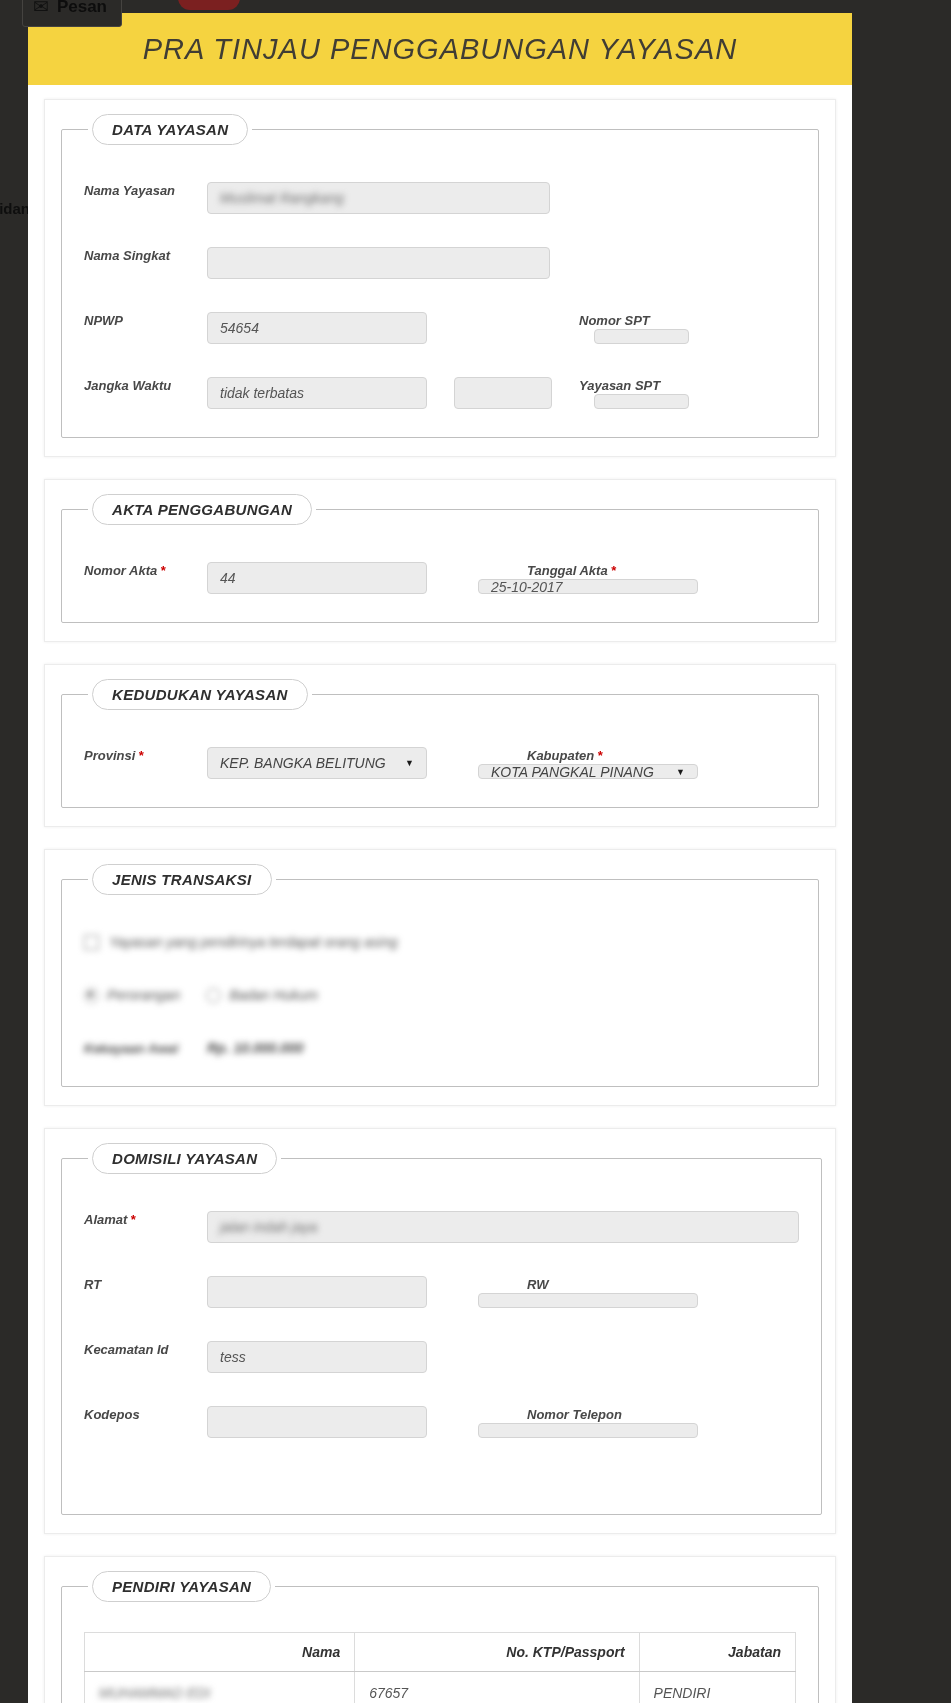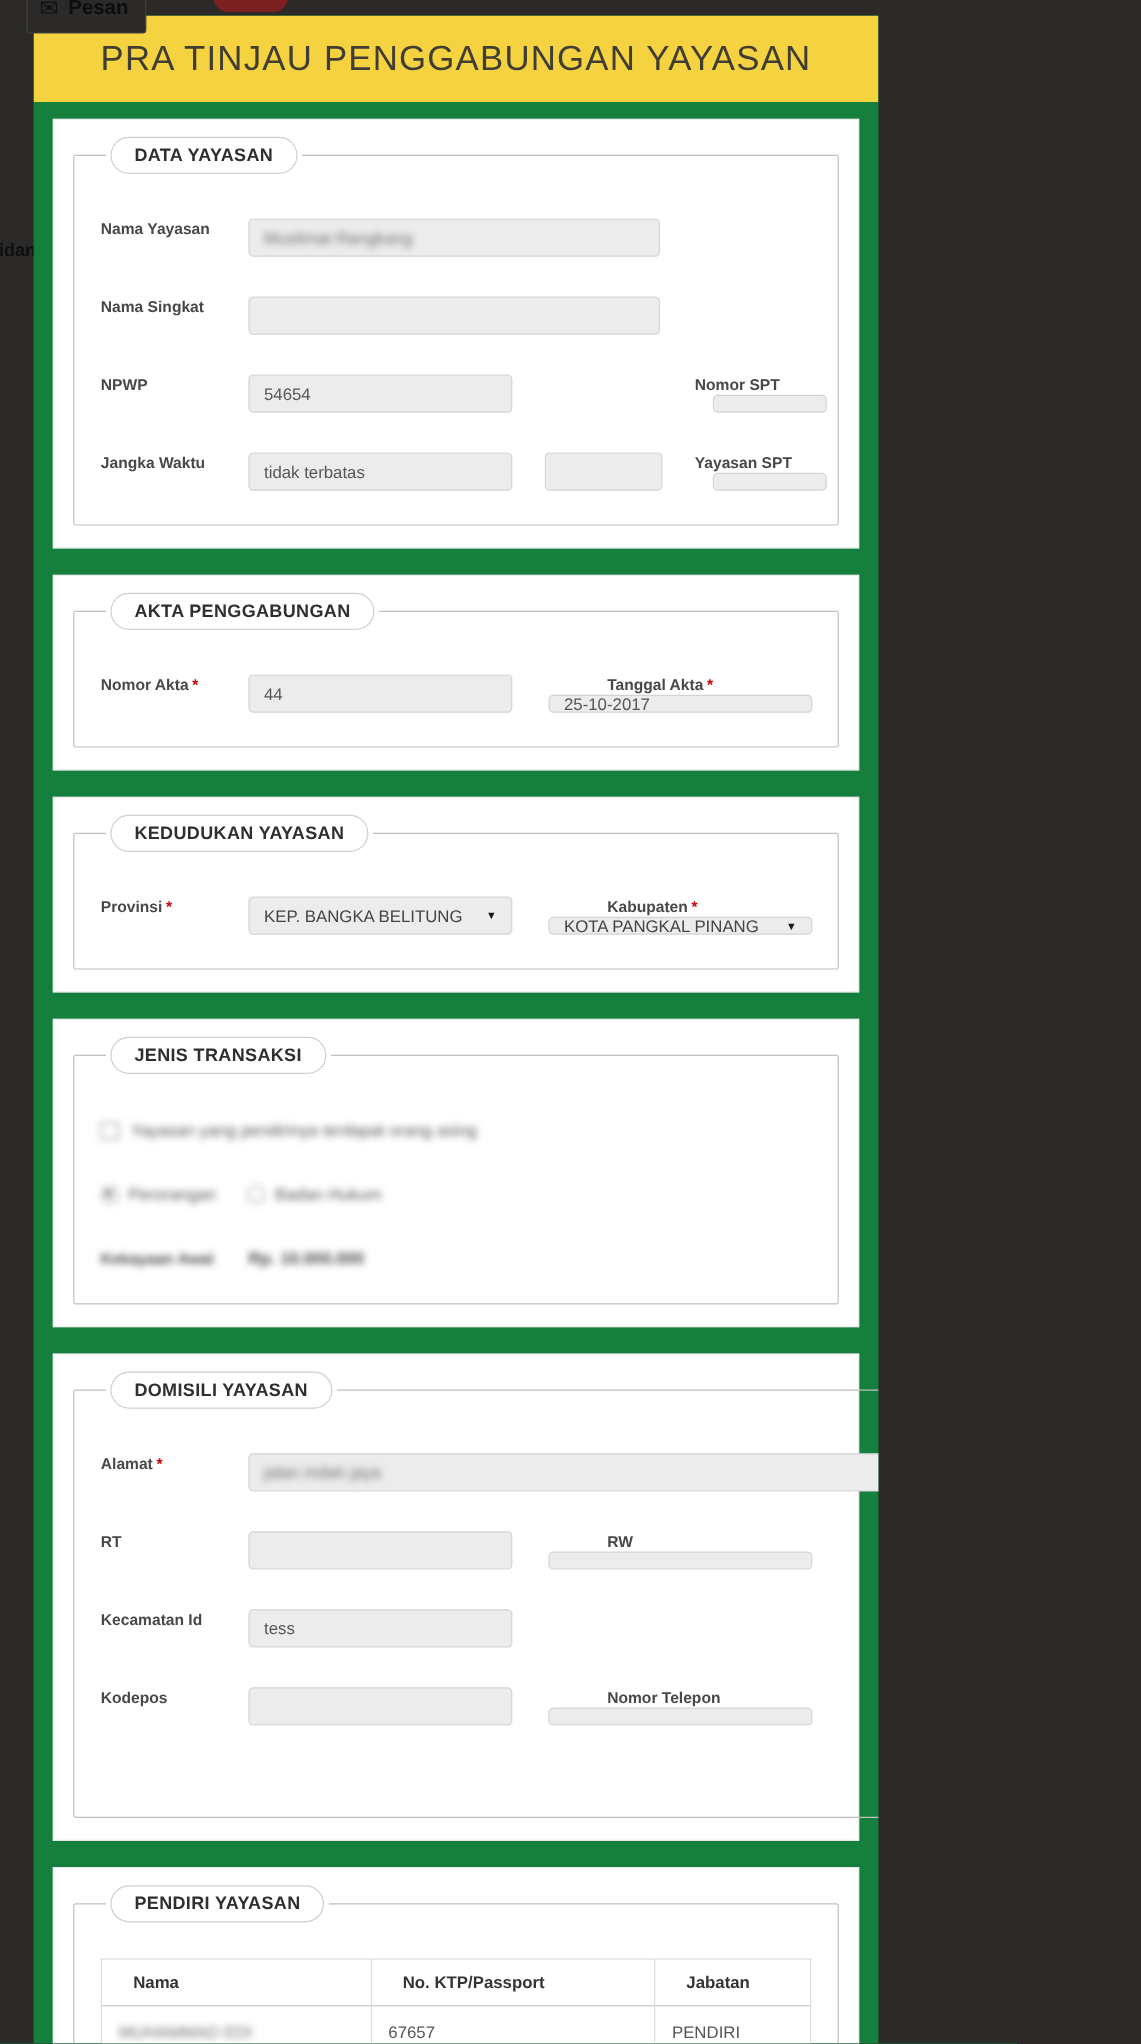--- a/index.html
+++ b/index.html
@@ -19,22 +19,22 @@
     padding:6px 14px 8px 10px;display:flex;align-items:center;gap:8px;
     color:#0d0d0d;font-size:17px;font-weight:bold;
   }
   .bg-pesan .env{font-size:19px;font-weight:normal;color:#111;}
   .bg-badge{
     position:absolute;left:178px;top:-8px;z-index:31;
     width:62px;height:18px;background:#7b2020;border-radius:0 0 12px 12px;
   }
   
   .modal{
-    position:absolute;left:28px;top:13px;width:704px;height:1690px;
-    background:#15803d;z-index:10;overflow:hidden;
+    position:absolute;left:28px;top:13px;width:824px;height:1690px;
+    background:#ffffff;z-index:10;overflow:hidden;font-style:italic;
   }
   .modal-header{
     height:72px;display:flex;align-items:center;justify-content:center;
     background:#f5d340;
   }
   .modal-title{
     margin:0;font-size:29px;font-weight:400;color:#403d34;letter-spacing:1px;
   }
   .modal-body{padding:14px 16px 0;}
   .panel{
@@ -52,21 +52,21 @@
     border-radius:17px;padding:6px 19px;
     font-size:15px;font-weight:bold;color:#2f2f2f;letter-spacing:0.3px;
   }
   
   .row{display:flex;margin-top:33px;position:relative;min-height:32px;}
   .lbl{width:123px;flex:none;font-size:13px;font-weight:bold;color:#484848;line-height:17px;}
   .req{color:#cc0000;font-weight:bold;margin-left:3px;}
   .col2{position:absolute;display:flex;align-items:center;top:0;bottom:0;flex-direction:column;}
   .col2.far{left:495px;}
   .col2.far .lbl{width:125px;}
-  .col2.near{left:373px;}
+  .col2.near{left:394px;}
   .col2.near .lbl{width:122px;}
   .f{
     box-sizing:border-box;height:32px;background:#ececec;
     border:1px solid #d4d4d4;border-radius:4px;padding:0 12px;
     display:flex;align-items:center;font-size:14px;color:#555;overflow:hidden;white-space:nowrap;
   }
   .f-lg{width:343px;} .f-md{width:220px;} .f-sm{width:98px;margin-left:27px;}
   .f-xs{width:95px;} .f-xl{width:592px;} 
   .f-sel{width:220px;justify-content:space-between;color:#444;}
   .caret{font-size:9px;color:#1a1a1a;margin-left:8px;}
@@ -75,22 +75,22 @@
   .jrow{margin-top:33px;display:flex;align-items:center;filter:blur(3px);color:#555;font-size:14px;min-height:20px;}
   .cb{width:13px;height:13px;border:1px solid #8a8a8a;background:#fff;flex:none;margin-right:10px;}
   .rad{width:13px;height:13px;border:1px solid #8a8a8a;border-radius:50%;background:#fff;flex:none;margin-right:8px;position:relative;}
   .rad.sel::after{content:"";position:absolute;left:3px;top:3px;width:5px;height:5px;border-radius:50%;background:#444;}
   .rgap{width:26px;flex:none;}
   .jlbl{width:123px;flex:none;font-weight:bold;color:#484848;font-size:13px;}
   .jval{font-weight:bold;color:#4a4a4a;}
   
   table{width:100%;border-collapse:collapse;table-layout:fixed;margin-top:26px;border:1px solid #dcdcdc;}
   th{
-    text-align:left;font-size:14px;font-weight:bold;color:#333;
-    padding:11px 26px;border-bottom:1px solid #c9c9c9;border-right:1px solid #dcdcdc;background:#fff;
+    text-align:right;font-size:14px;font-weight:bold;color:#333;
+    padding:11px 14px;border-bottom:1px solid #c9c9c9;border-right:1px solid #dcdcdc;background:#fff;
   }
   td{
     font-size:14px;color:#555;padding:13px 14px;
     border-right:1px solid #dcdcdc;border-bottom:1px solid #e5e5e5;background:#fff;
   }
   th:last-child,td:last-child{border-right:none;}
   .col-nama{width:38%;} .col-ktp{width:40%;} .col-jab{width:22%;}
   .pendiri-fs{padding-bottom:48px;}
 </style>
 </head>

